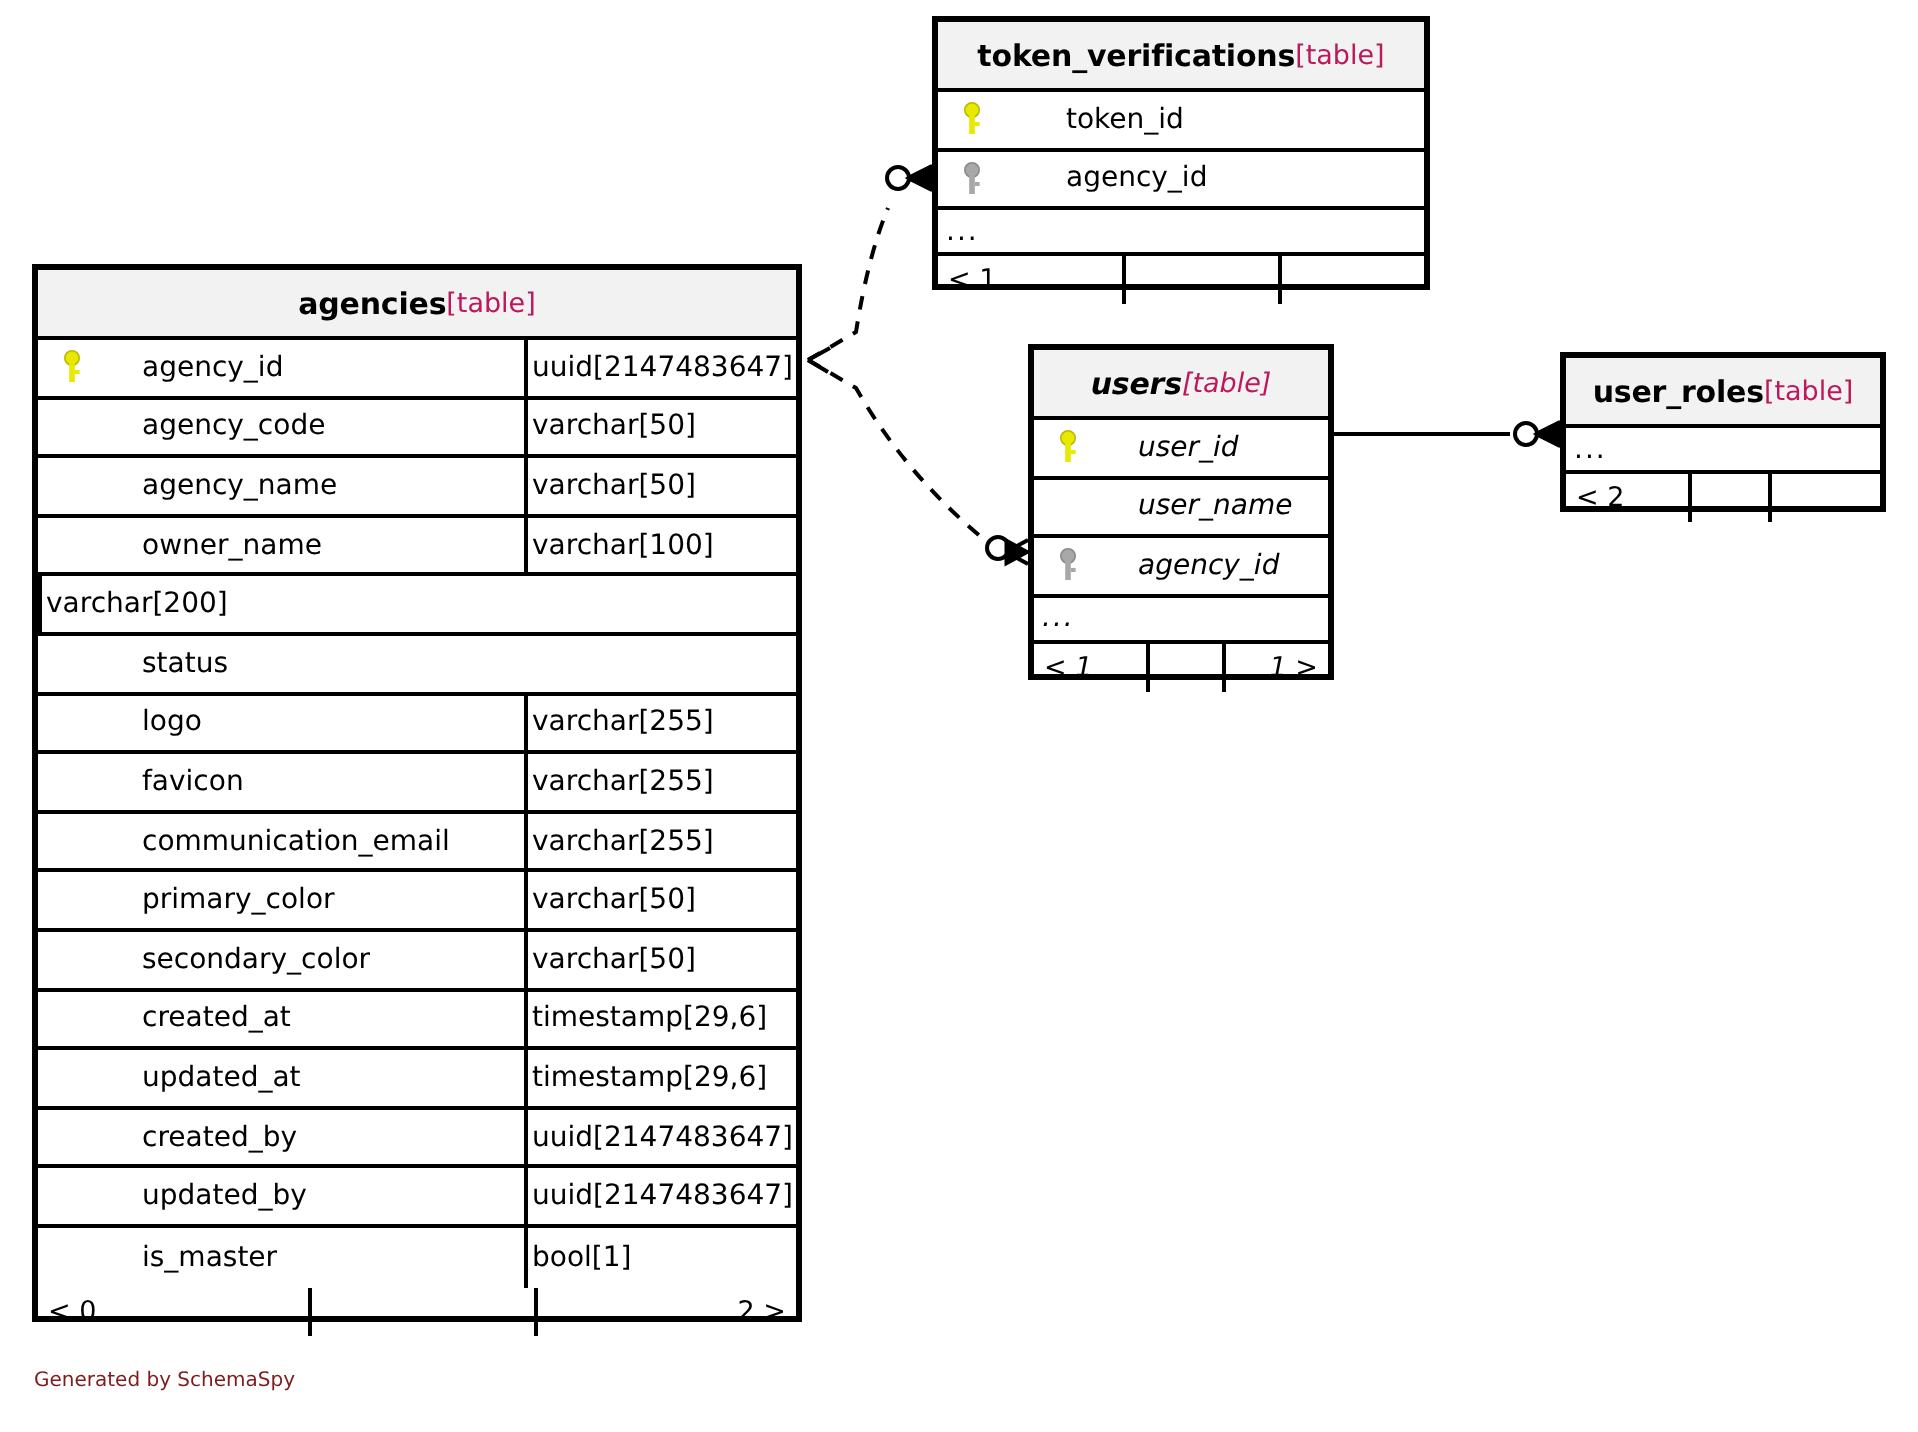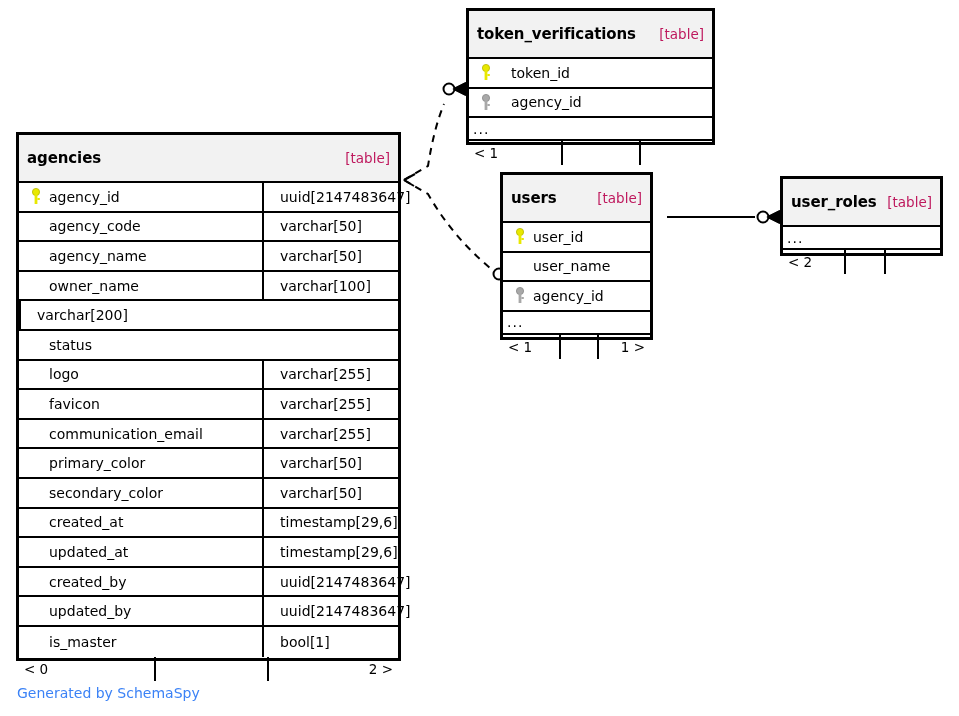--- a/index.html
+++ b/index.html
@@ -35,24 +35,24 @@
     background: #ffffff;
     border: 3px solid #000000;
     box-sizing: border-box;
     z-index: 2;
   }
   .tbl-header {
     background: #f2f2f2;
     border-bottom: 2px solid #000000;
     display: flex;
     align-items: center;
-    justify-content: space-between;
+    justify-content: center;
     box-sizing: border-box;
     padding: 0 8px;
-    height: 48px;
+    height: 35px;
   }
   .tbl-name {
     font-weight: bold;
     font-size: 15px;
     letter-spacing: -0.1px;
   }
   .tbl-tag {
     font-size: 13.5px;
     color: #be185d;
   }
@@ -65,27 +65,28 @@
     box-sizing: border-box;
   }
   .row:last-child { border-bottom: none; }
   .col-name {
     display: flex;
     align-items: center;
     box-sizing: border-box;
     font-size: 14px;
     padding-left: 6px;
     flex: 0 0 auto;
+    gap: 22px;
   }
   .col-type {
     display: flex;
     align-items: center;
     box-sizing: border-box;
     font-size: 14px;
-    padding-left: 16px;
+    padding-left: 2px;
     border-left: 2px solid #000000;
     flex: 1 1 auto;
   }
   .keyslot {
     width: 22px;
     flex: 0 0 22px;
     display: flex;
     align-items: center;
     justify-content: center;
   }
@@ -127,38 +128,38 @@
   #tbl-agencies .rows .row { height: 29.6px; }
 
   
   #tbl-token { left: 466px; top: 8px; width: 249px; height: 137px; }
   #tbl-token .col-name { width: 100%; }
   #tbl-token .footer .fcell:nth-child(1) { width: 94px; }
   #tbl-token .footer .fcell:nth-child(2) { width: 78px; }
   #tbl-token .footer .fcell:nth-child(3) { flex: 1 1 auto; }
 
   
-  #tbl-users { left: 500px; top: 172px; width: 153px; height: 168px; }
+  #tbl-users { left: 514px; top: 172px; width: 153px; height: 168px; font-style: italic; }
   #tbl-users .col-name { width: 100%; }
   #tbl-users .footer .fcell:nth-child(1) { width: 58px; }
   #tbl-users .footer .fcell:nth-child(2) { width: 38px; }
   #tbl-users .footer .fcell:nth-child(3) { flex: 1 1 auto; }
 
   
   #tbl-roles { left: 780px; top: 176px; width: 163px; height: 80px; }
   #tbl-roles .footer .fcell:nth-child(1) { width: 63px; }
   #tbl-roles .footer .fcell:nth-child(2) { width: 40px; }
   #tbl-roles .footer .fcell:nth-child(3) { flex: 1 1 auto; }
 
   .caption {
     position: absolute;
     left: 17px;
     top: 685px;
-    font-size: 14px;
-    color: #3b82f6;
+    font-size: 10px;
+    color: #7f1d1d;
     z-index: 3;
   }
   .key-icon { display: block; }
 </style>
 </head>
 <body>
 
 <div id="canvas">
 
   <svg class="links" viewBox="0 0 959 716" xmlns="http://www.w3.org/2000/svg">

